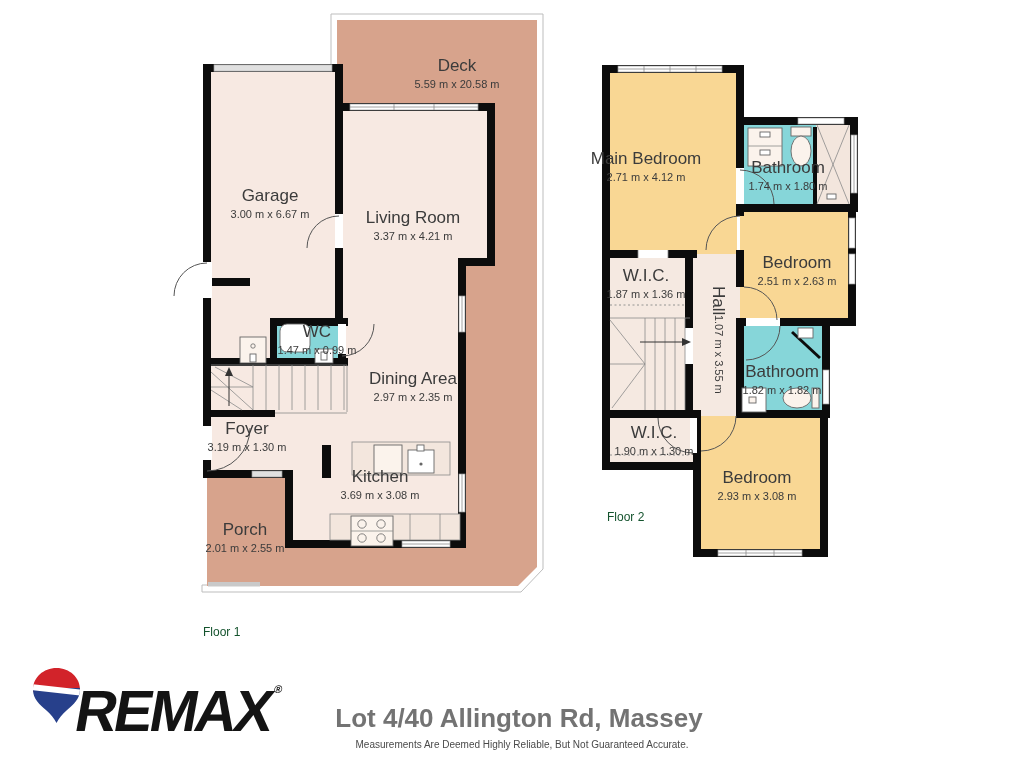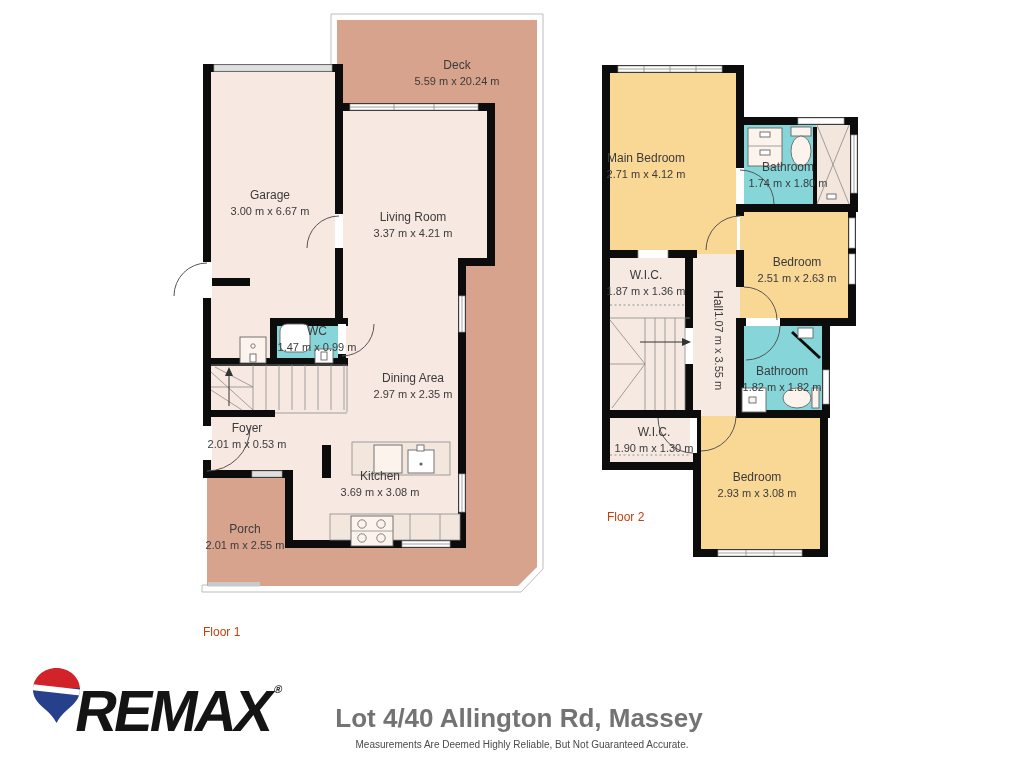--- a/index.html
+++ b/index.html
@@ -13,23 +13,23 @@
   .gdoor{fill:#e0e0e0;stroke:#9a9a9a;stroke-width:.7;}
   .tln{stroke:#8a8a8a;stroke-width:.8;fill:none;}
   .arc{fill:none;stroke:#555;stroke-width:1;}
   .fx{fill:#fbf3ec;stroke:#666;stroke-width:.9;}
   .fxw{fill:#ffffff;stroke:#666;stroke-width:.9;}
   .dash{stroke:#8a8a8a;stroke-width:.9;stroke-dasharray:2 2.5;fill:none;}
   
   .rl{position:absolute;transform:translate(-50%,-50%);display:flex;flex-direction:column;
       align-items:center;text-align:center;color:#3b3b3b;font-size:11px;line-height:1.32;
       white-space:nowrap;z-index:5;}
-  .rl .rn{font-size:12px;}
+  .rl .rn{font-size:17px;}
   .rl.hall{writing-mode:vertical-rl;flex-direction:row;line-height:1.4;}
-  .floor-tag{position:absolute;transform:translateY(-50%);font-size:12px;color:#c2410c;z-index:5;}
+  .floor-tag{position:absolute;transform:translateY(-50%);font-size:12px;color:#14532d;z-index:5;}
   
   .brand-text{position:absolute;left:76px;top:710px;transform:translateY(-50%) skewX(-10deg);
       font-weight:bold;font-size:58px;letter-spacing:-3px;color:#141414;z-index:5;}
   .brand-text sup{font-size:11px;letter-spacing:0;vertical-align:38px;}
   .plan-title{position:absolute;left:519px;top:711px;transform:translate(-50%,-50%);
       font-weight:bold;font-size:26px;color:#737373;white-space:nowrap;z-index:5;margin-top:7px;}
   .disclaimer{position:absolute;left:522px;top:744px;transform:translate(-50%,-50%);
       font-size:10px;color:#4a4a4a;white-space:nowrap;z-index:5;}
 </style>
 </head>
@@ -272,41 +272,41 @@
     <g clip-path="url(#bal)">
       <rect x="30" y="664" width="54" height="28" fill="#d2232a"></rect>
       <rect x="30" y="688" width="54" height="40" fill="#27408b"></rect>
       <polygon points="30,684 84,690 84,696 30,690" fill="#ffffff"></polygon>
     </g>
   </g>
 </svg>
 
 <div class="rl" style="left:457px;top:73px">
   <span class="rn">Deck</span>
-  <span class="rd">5.59 m x 20.24 m</span>
+  <span class="rd">5.59 m x 20.58 m</span>
 </div>
 <div class="rl" style="left:270px;top:203px">
   <span class="rn">Garage</span>
   <span class="rd">3.00 m x 6.67 m</span>
 </div>
 <div class="rl" style="left:413px;top:225px">
   <span class="rn">Living Room</span>
   <span class="rd">3.37 m x 4.21 m</span>
 </div>
 <div class="rl" style="left:317px;top:339px">
   <span class="rn">WC</span>
   <span class="rd">1.47 m x 0.99 m</span>
 </div>
 <div class="rl" style="left:413px;top:386px">
   <span class="rn">Dining Area</span>
   <span class="rd">2.97 m x 2.35 m</span>
 </div>
 <div class="rl" style="left:247px;top:436px">
   <span class="rn">Foyer</span>
-  <span class="rd">2.01 m x 0.53 m</span>
+  <span class="rd">3.19 m x 1.30 m</span>
 </div>
 <div class="rl" style="left:380px;top:484px">
   <span class="rn">Kitchen</span>
   <span class="rd">3.69 m x 3.08 m</span>
 </div>
 <div class="rl" style="left:245px;top:537px">
   <span class="rn">Porch</span>
   <span class="rd">2.01 m x 2.55 m</span>
 </div>
 <div class="floor-tag" style="left:203px;top:632px">Floor 1</div>

